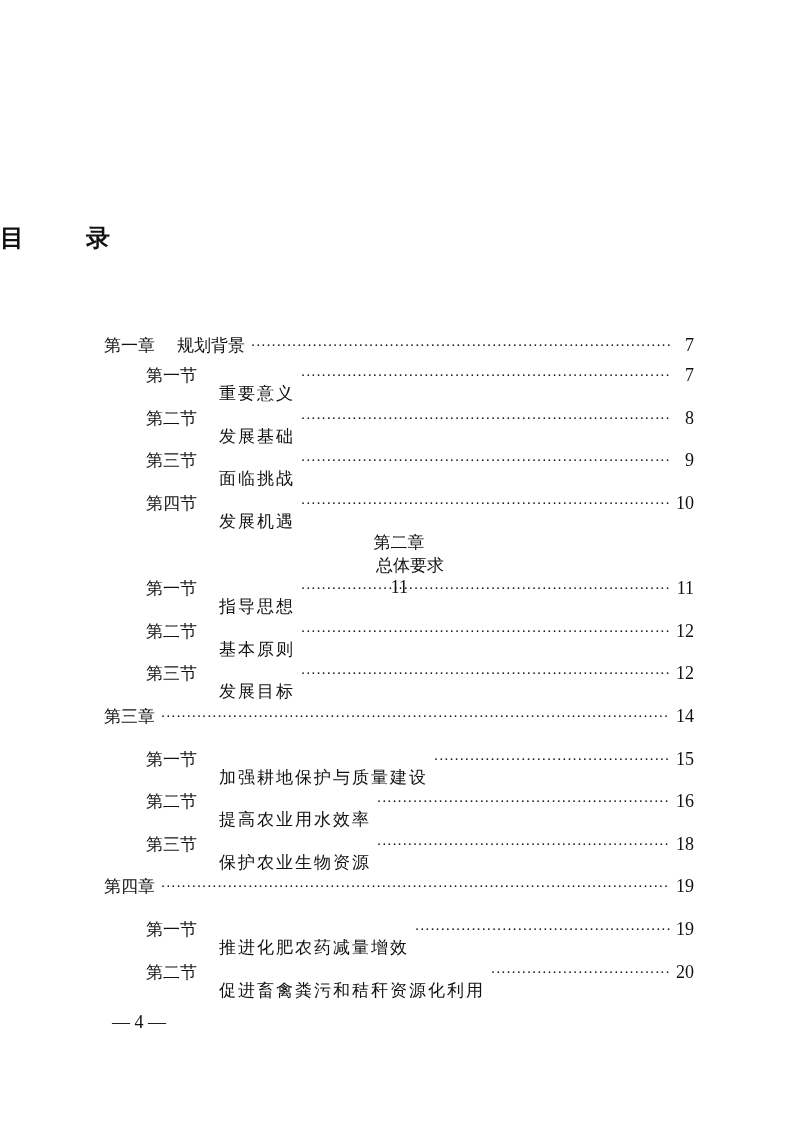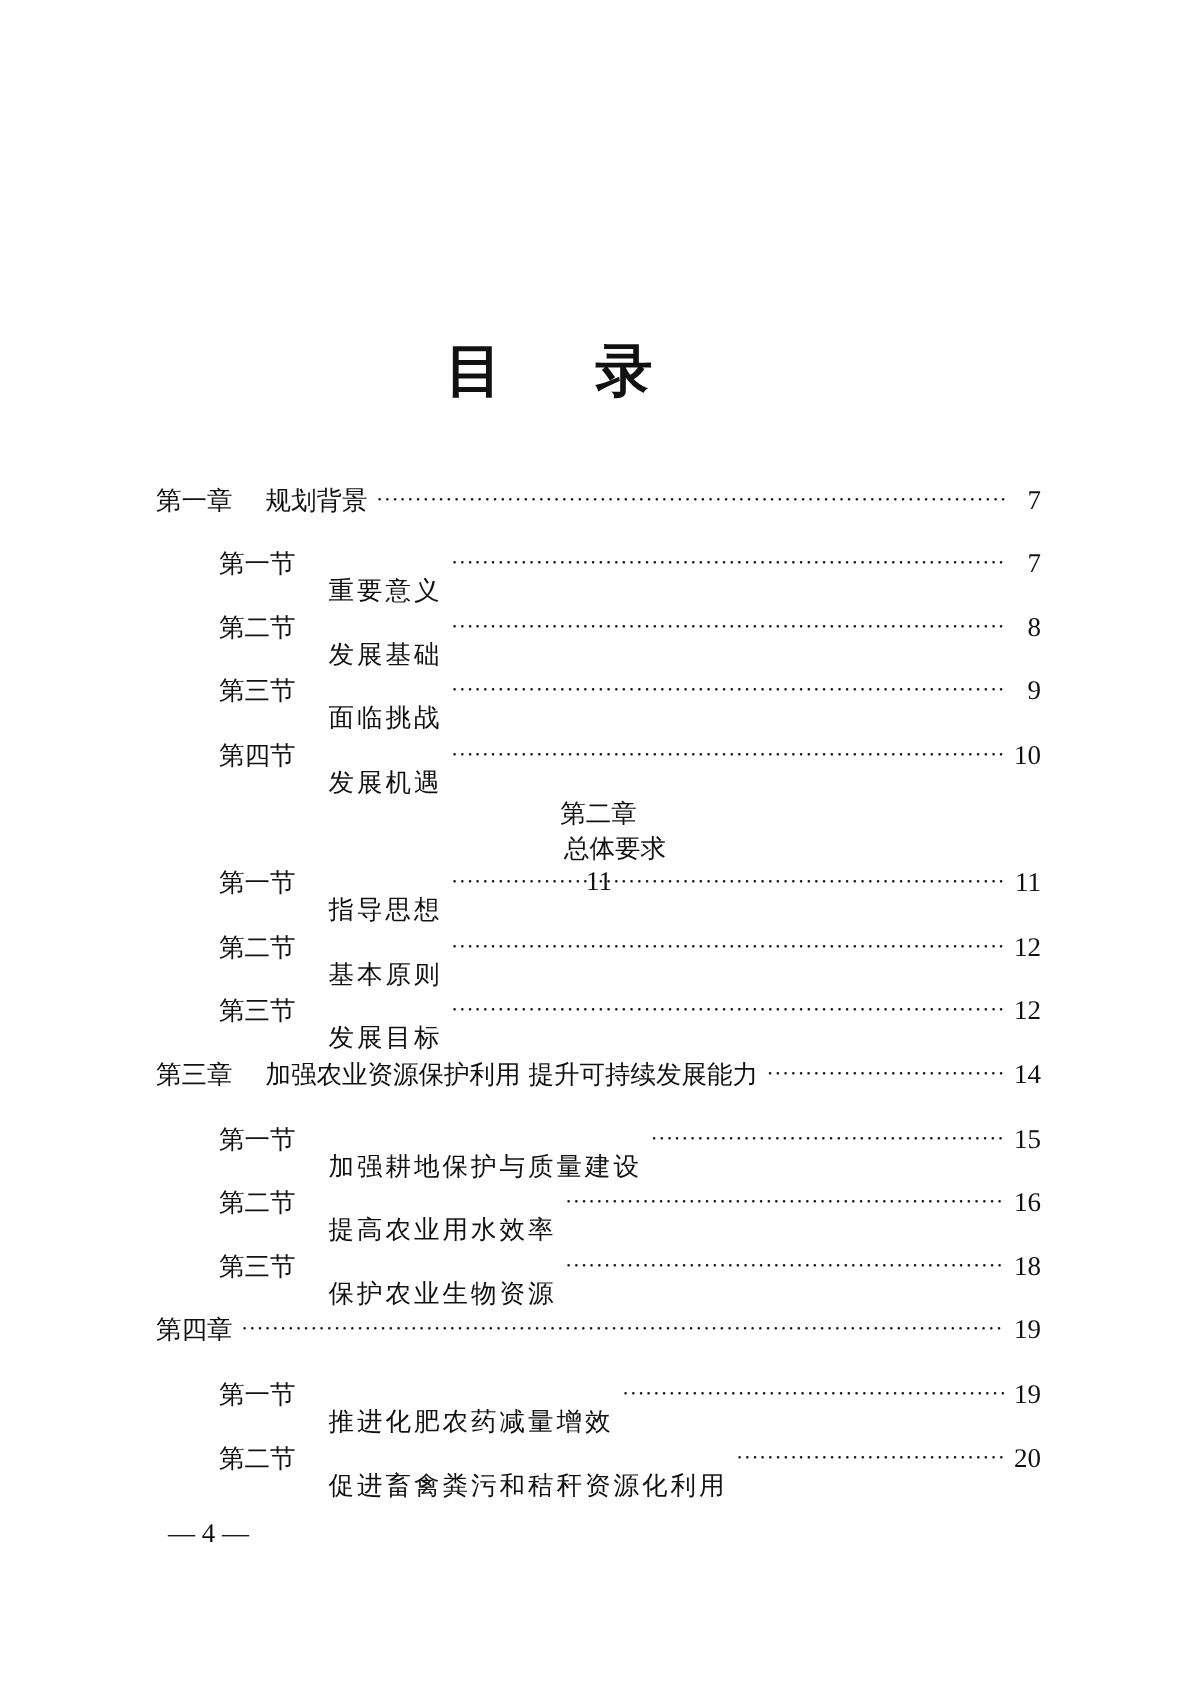--- a/index.html
+++ b/index.html
@@ -1,17 +1,17 @@
 <!DOCTYPE html>
 <html><head>
 <meta charset="utf-8">
 <style>
   html,body{margin:0;padding:0;background:#fff;}
   body{width:794px;height:1123px;position:relative;overflow:hidden;color:#111;}
-  .title{position:absolute;top:222px;left:0;width:734px;text-align:center;font-family:"DejaVu Serif",serif;font-size:38px;font-weight:bold;letter-spacing:2px;}
+  .title{position:absolute;top:222px;left:0;width:734px;text-align:left;font-family:"DejaVu Serif",serif;font-size:24px;font-weight:bold;letter-spacing:2px;}
   .title span{display:inline-block;}
   .title .gap{width:60px;}
   .toc{position:absolute;left:104px;top:318px;width:590px;}
   .row{position:absolute;left:0;width:590px;height:30px;display:flex;align-items:center;font-size:17px;}
   .row.chapter{font-family:"DejaVu Sans",sans-serif;}
   .row.section{font-family:"DejaVu Serif",serif;padding-left:42px;box-sizing:border-box;}
   .row .num{white-space:nowrap;}
   .row .name{white-space:nowrap;margin-left:22px;}
   .row.section .name{letter-spacing:2px;margin-top:36px;}
   .row .dots{flex:1;overflow:hidden;white-space:nowrap;margin:0 6px;letter-spacing:1px;font-family:"DejaVu Serif",serif;font-size:13px;}
@@ -19,21 +19,21 @@
   .footer{position:absolute;left:112px;top:1012px;font-family:"Liberation Serif",serif;font-size:18px;}
 </style>
 </head>
 <body>
 
 <div class="title">
   <span>目</span><span class="gap"></span><span>录</span>
 </div>
 
 <div class="toc" id="toc">
-    <div class="row chapter" style="top: 0px;">
+    <div class="row chapter" style="top: 12px;">
       <span class="num">第一章</span>
       <span class="name">规划背景</span>
       <span class="dots">········································································································································································································</span>
       <span class="page">7</span>
     </div>
     <div class="row section" style="top: 42.6px;">
       <span class="num">第一节</span>
       <span class="name">重要意义</span>
       <span class="dots">········································································································································································································</span>
       <span class="page">7</span>
@@ -75,21 +75,20 @@
       <span class="page">12</span>
     </div>
     <div class="row section" style="top: 340.8px;">
       <span class="num">第三节</span>
       <span class="name">发展目标</span>
       <span class="dots">········································································································································································································</span>
       <span class="page">12</span>
     </div>
     <div class="row chapter" style="top: 383.4px;">
       <span class="num">第三章</span>
-      <span class="name">加强农业资源保护利用 提升可持续发展能力</span>
       <span class="dots">········································································································································································································</span>
       <span class="page">14</span>
     </div>
     <div class="row section" style="top: 426px;">
       <span class="num">第一节</span>
       <span class="name">加强耕地保护与质量建设</span>
       <span class="dots">········································································································································································································</span>
       <span class="page">15</span>
     </div>
     <div class="row section" style="top: 468.6px;">

